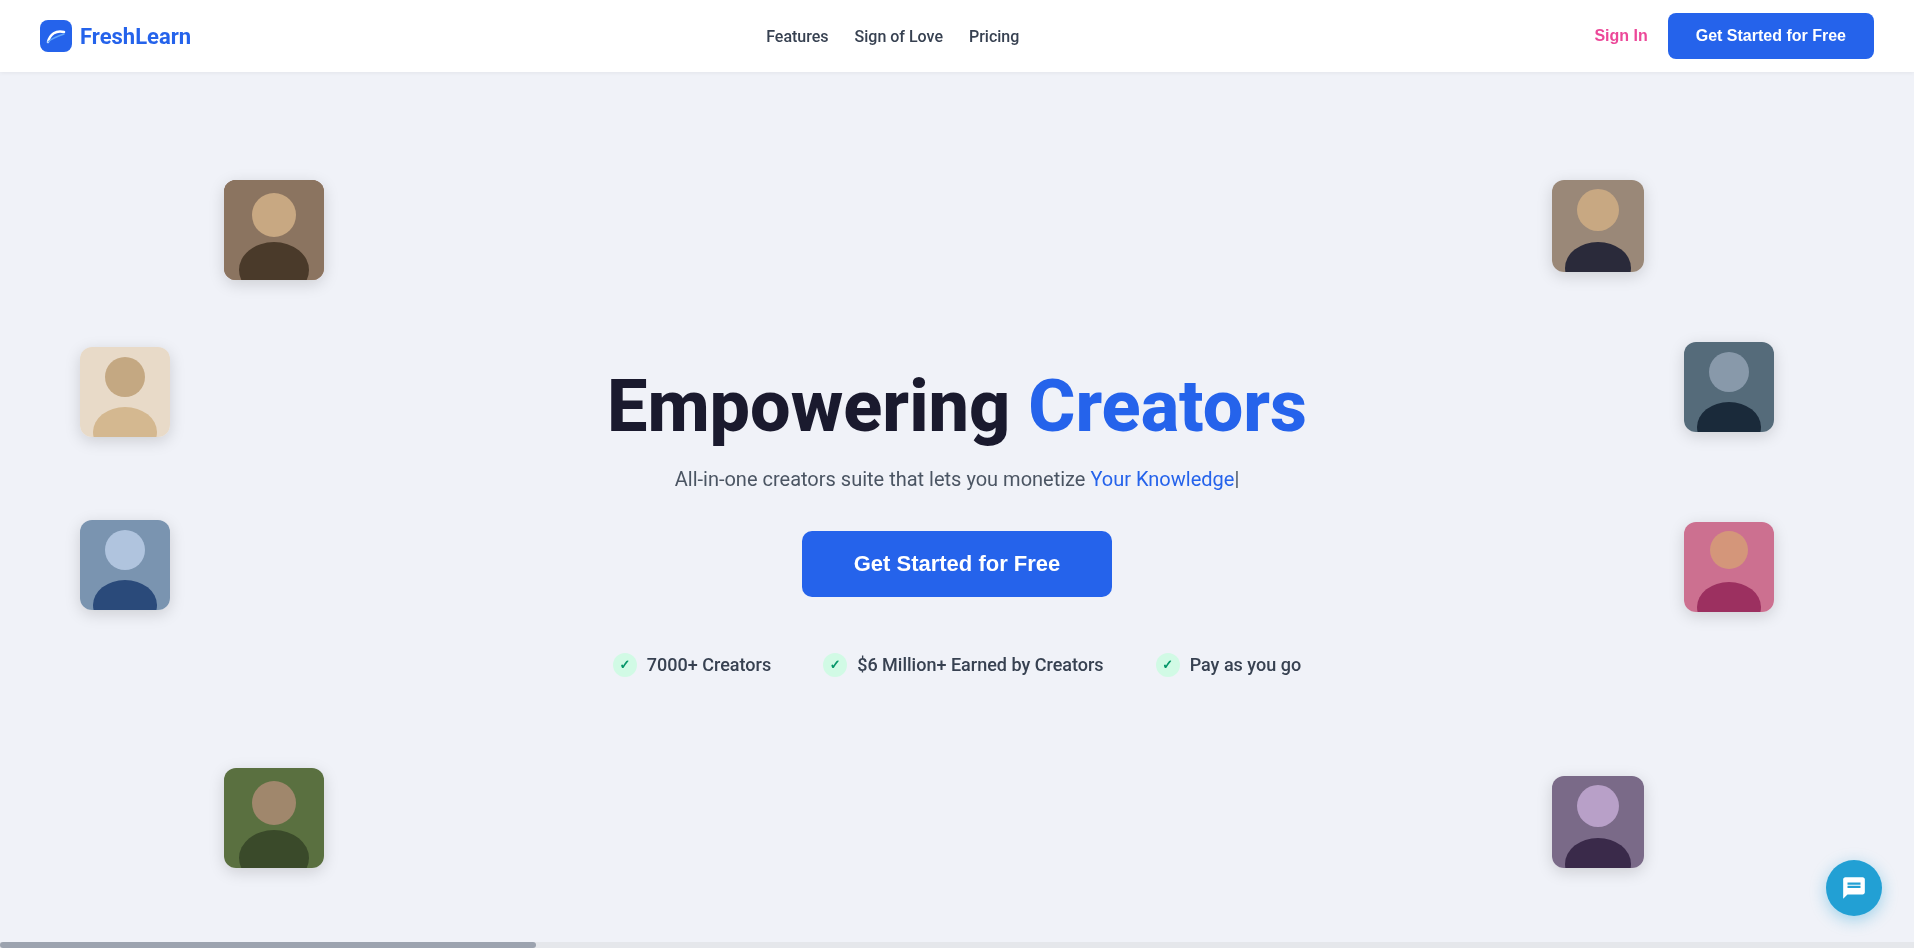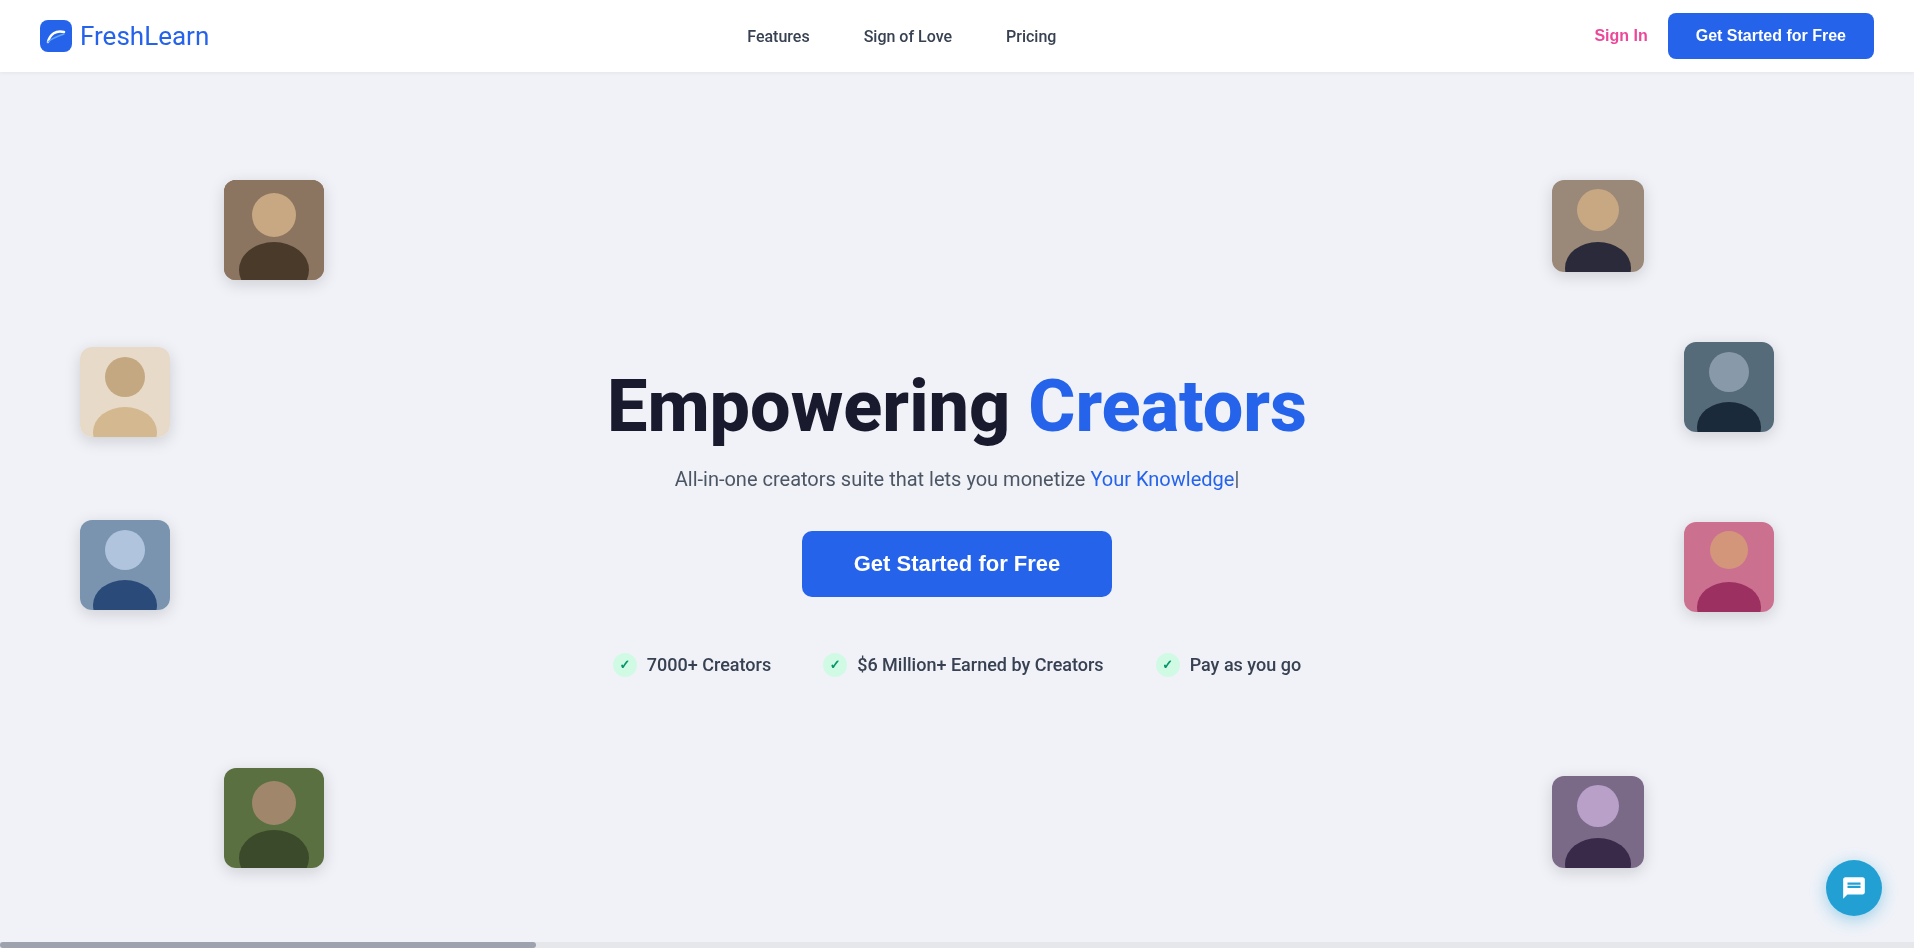--- a/index.html
+++ b/index.html
@@ -27,31 +27,31 @@
       display: flex;
       align-items: center;
       gap: 8px;
       text-decoration: none;
     }
     .logo-icon {
       width: 32px;
       height: 32px;
     }
     .logo-text {
-      font-size: 26px;
-      font-weight: 400;
+      font-size: 22px;
+      font-weight: 700;
       color: #1a1a2e;
     }
     .logo-text span {
       color: #2563eb;
     }
     .nav-links {
       display: flex;
       align-items: center;
-      gap: 54px;
+      gap: 26px;
       list-style: none;
     }
     .nav-links a {
       text-decoration: none;
       color: #374151;
       font-size: 16px;
       font-weight: 500;
     }
     .nav-right {
       display: flex;

